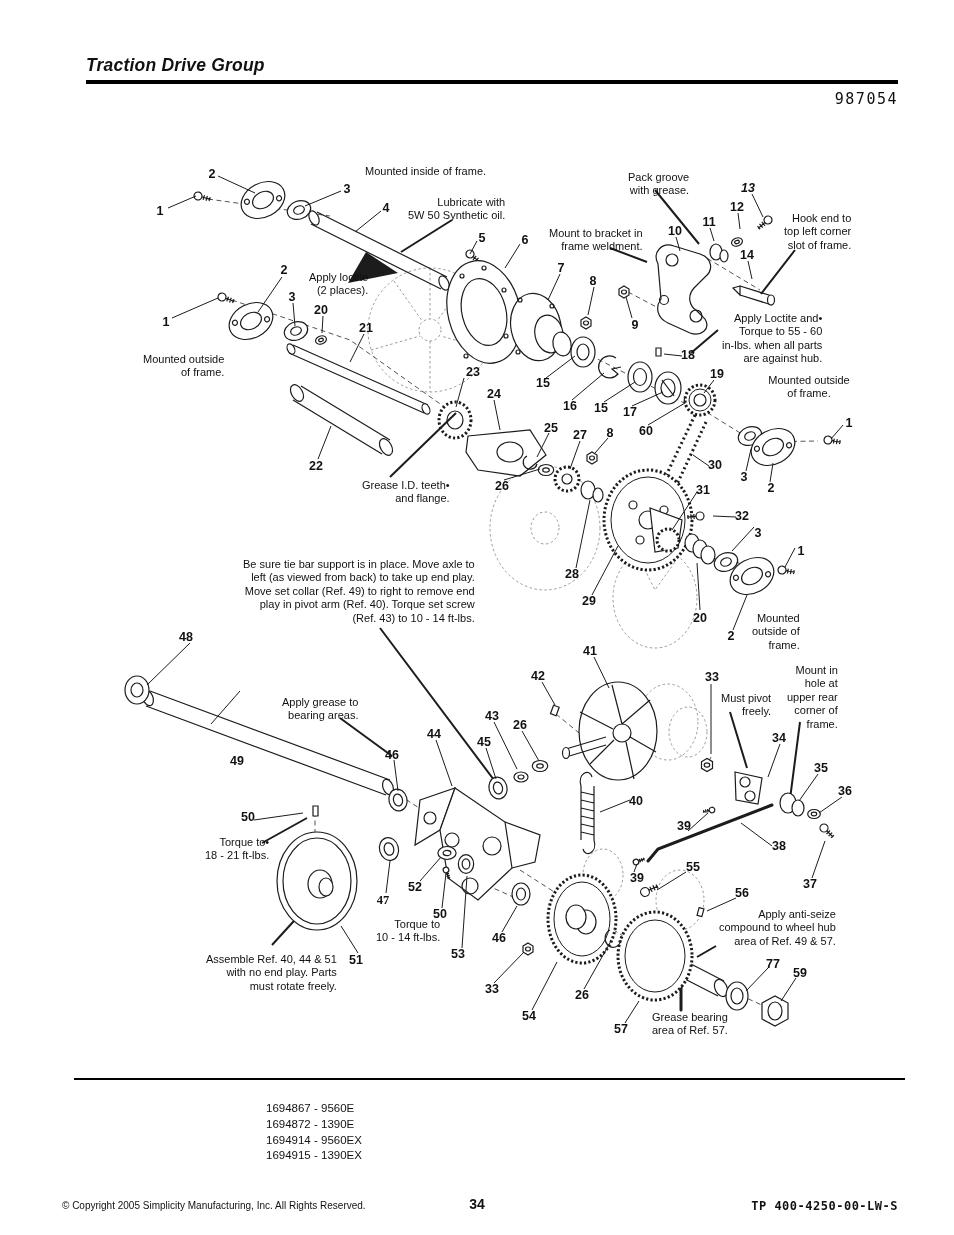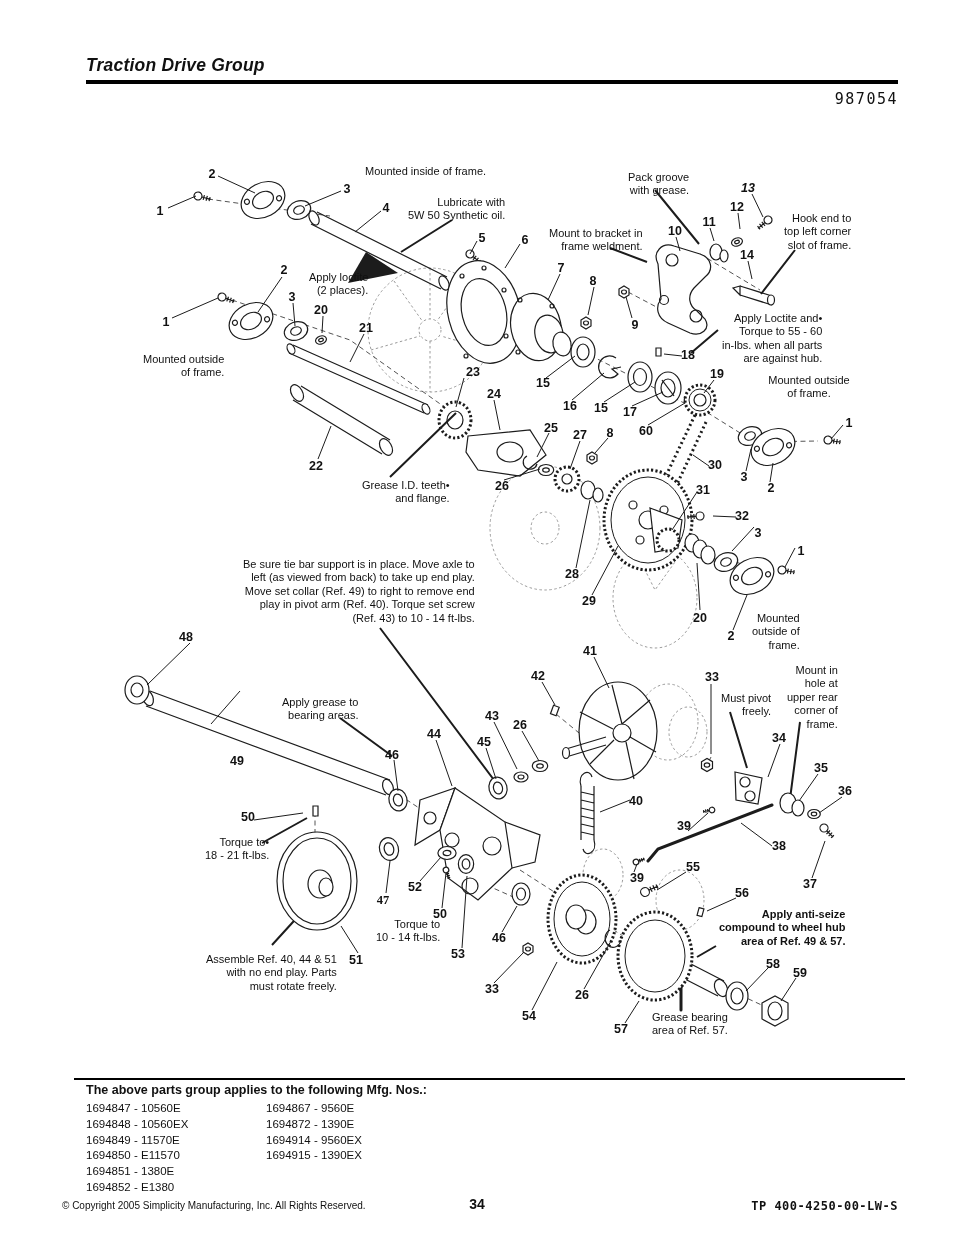--- a/index.html
+++ b/index.html
@@ -344,21 +344,21 @@
       <div class="callout" style="left: 693px; top: 867px;">55</div>
       <div class="callout" style="left: 637px; top: 878px;">39</div>
       <div class="callout" style="left: 248px; top: 817px;">50</div>
       <div class="callout" style="left: 415px; top: 887px;">52</div>
       <div class="callout" style="left: 383px; top: 900px; font-family: Liberation Serif, serif;">47</div>
       <div class="callout" style="left: 742px; top: 893px;">56</div>
       <div class="callout" style="left: 440px; top: 914px;">50</div>
       <div class="callout" style="left: 499px; top: 938px;">46</div>
       <div class="callout" style="left: 458px; top: 954px;">53</div>
       <div class="callout" style="left: 356px; top: 960px;">51</div>
-      <div class="callout" style="left: 773px; top: 964px;">58</div>
+      <div class="callout" style="left: 773px; top: 964px;">77</div>
       <div class="callout" style="left: 800px; top: 973px;">59</div>
       <div class="callout" style="left: 492px; top: 989px;">33</div>
       <div class="callout" style="left: 582px; top: 995px;">26</div>
       <div class="callout" style="left: 529px; top: 1016px;">54</div>
       <div class="callout" style="left: 621px; top: 1029px;">57</div>
     </div>
   <div id="annotation-layer">
       <div class="annotation" style="left: 365px; top: 165px;">Mounted inside of frame.</div>
       <div class="annotation" style="left: 408px; top: 196px;">Lubricate with
 5W 50 Synthetic oil.</div>
@@ -398,37 +398,28 @@
 frame.</div>
       <div class="annotation" style="left: 721px; top: 692px;">Must pivot
 freely.</div>
       <div class="annotation" style="left: 205px; top: 836px;">Torque to•
 18 - 21 ft-lbs.</div>
       <div class="annotation" style="left: 376px; top: 918px;">Torque to
 10 - 14 ft-lbs.</div>
       <div class="annotation" style="left: 206px; top: 953px;">Assemble Ref. 40, 44 &amp; 51
 with no end play. Parts
 must rotate freely.</div>
-      <div class="annotation" style="left: 719px; top: 908px; font-weight: bold;">Apply anti-seize
+      <div class="annotation" style="left: 719px; top: 908px;">Apply anti-seize
 compound to wheel hub
 area of Ref. 49 &amp; 57.</div>
       <div class="annotation" style="left: 652px; top: 1011px;">Grease bearing
 area of Ref. 57.</div>
     </div>
 
   <div class="abs mfg-rule"></div>
-  <div class="abs mfg-head">The above parts group applies to the following Mfg. Nos.:</div>
-  <div class="mfg-col" id="mfg-col1">
-      <div>1694847 - 10560E</div>
-      <div>1694848 - 10560EX</div>
-      <div>1694849 - 11570E</div>
-      <div>1694850 - E11570</div>
-      <div>1694851 - 1380E</div>
-      <div>1694852 - E1380</div>
-    </div>
   <div class="mfg-col" id="mfg-col2">
       <div>1694867 - 9560E</div>
       <div>1694872 - 1390E</div>
       <div>1694914 - 9560EX</div>
       <div>1694915 - 1390EX</div>
     </div>
 
   <div class="abs copyright">© Copyright 2005 Simplicity Manufacturing, Inc. All Rights Reserved.</div>
   <div class="abs pageno">34</div>
   <div class="abs doccode">TP 400-4250-00-LW-S</div>

